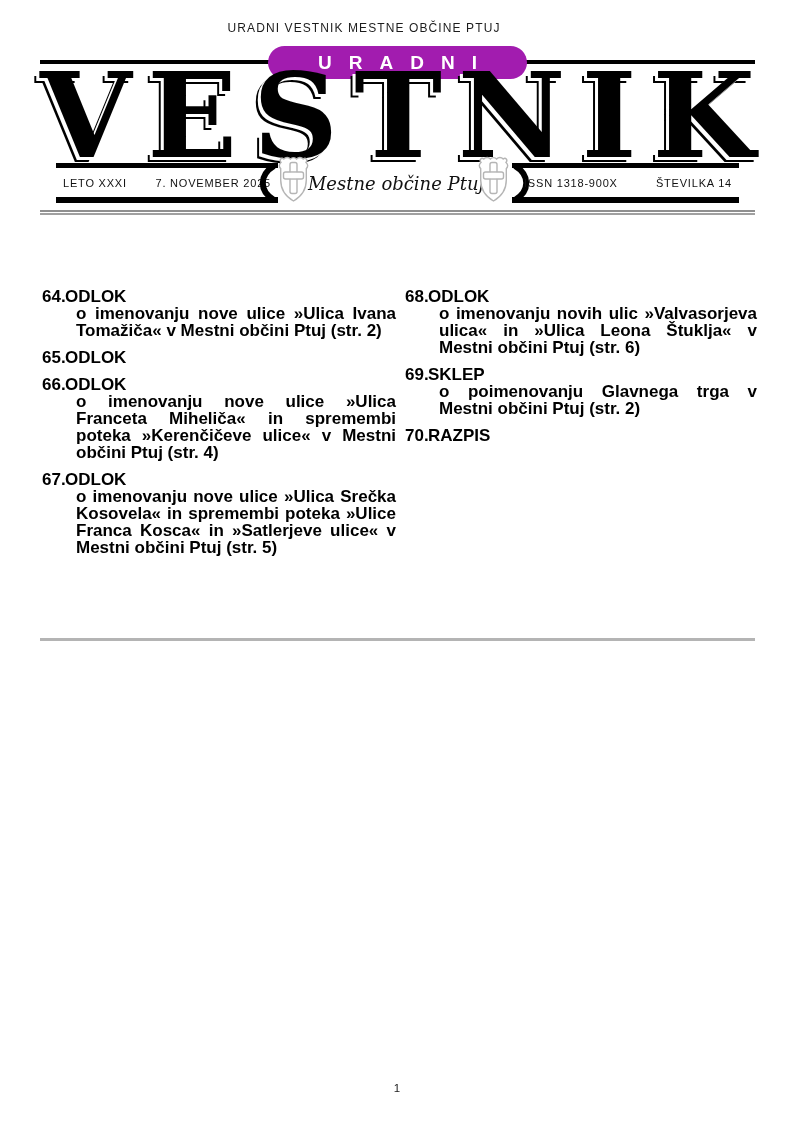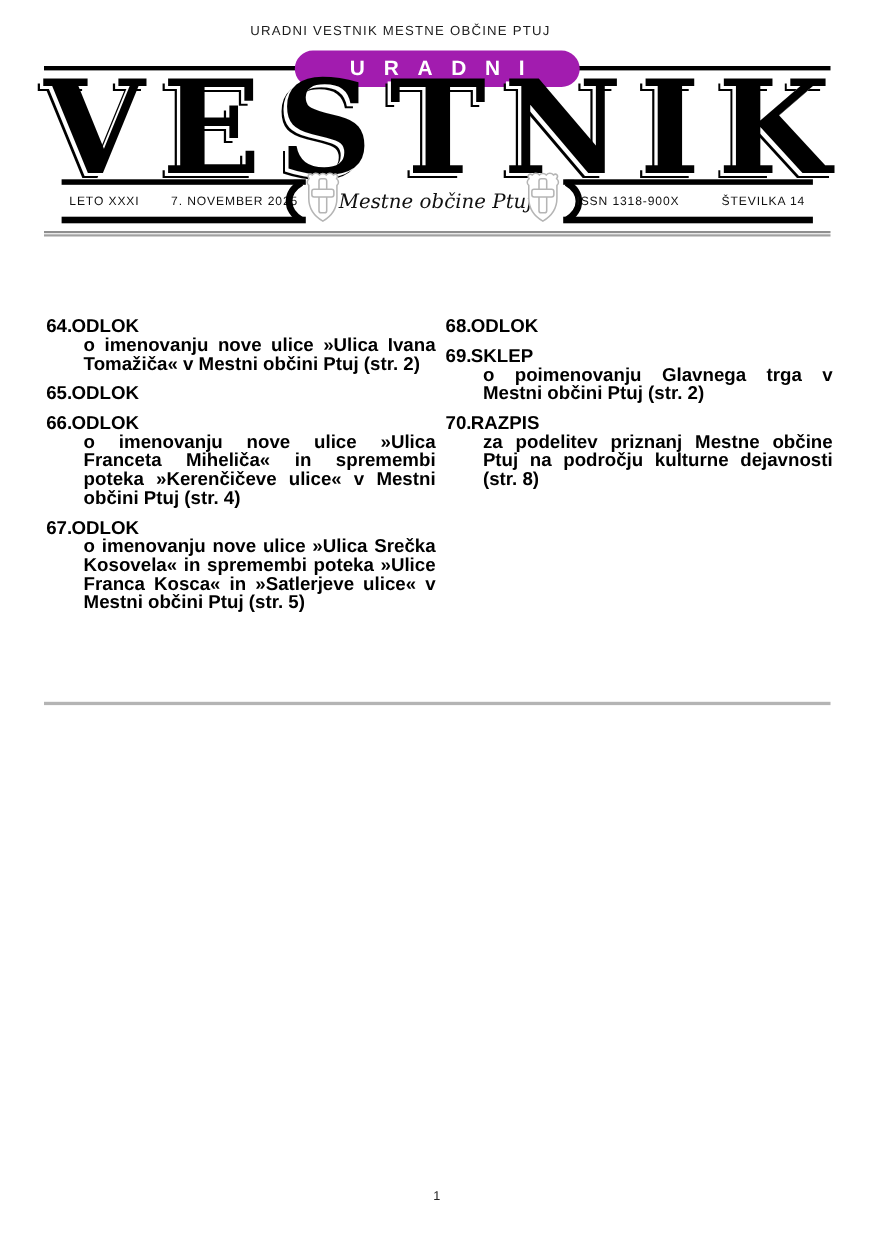--- a/index.html
+++ b/index.html
@@ -156,34 +156,34 @@
       <div class="entry-body">o imenovanju nove ulice »Ulica Srečka Kosovela« in spremembi poteka »Ulice Franca Kosca« in »Satlerjeve ulice« v Mestni občini Ptuj (str. 5)</div>
     </div>
   </div>
 
   <div class="toc-col toc-right">
     <div class="toc-entry">
       <div class="entry-head">
         <span class="num">68.</span>
         <span class="typ">ODLOK</span>
       </div>
+      <div class="entry-body">o imenovanju novih ulic »Valvasorjeva ulica« in »Ulica Leona Štuklja« v Mestni občini Ptuj (str. 6)</div>
     </div>
     <div class="toc-entry">
       <div class="entry-head">
         <span class="num">69.</span>
         <span class="typ">SKLEP</span>
       </div>
       <div class="entry-body">o poimenovanju Glavnega trga v Mestni občini Ptuj (str. 2)</div>
     </div>
     <div class="toc-entry">
       <div class="entry-head">
         <span class="num">70.</span>
         <span class="typ">RAZPIS</span>
       </div>
-      <div class="entry-body">za podelitev priznanj Mestne občine Ptuj na področju kulturne dejavnosti (str. 8)</div>
     </div>
   </div>
 
   <div class="section-rule"></div>
 
   <div class="pagenum">1</div>
 
 </div>
 
 </body></html>

